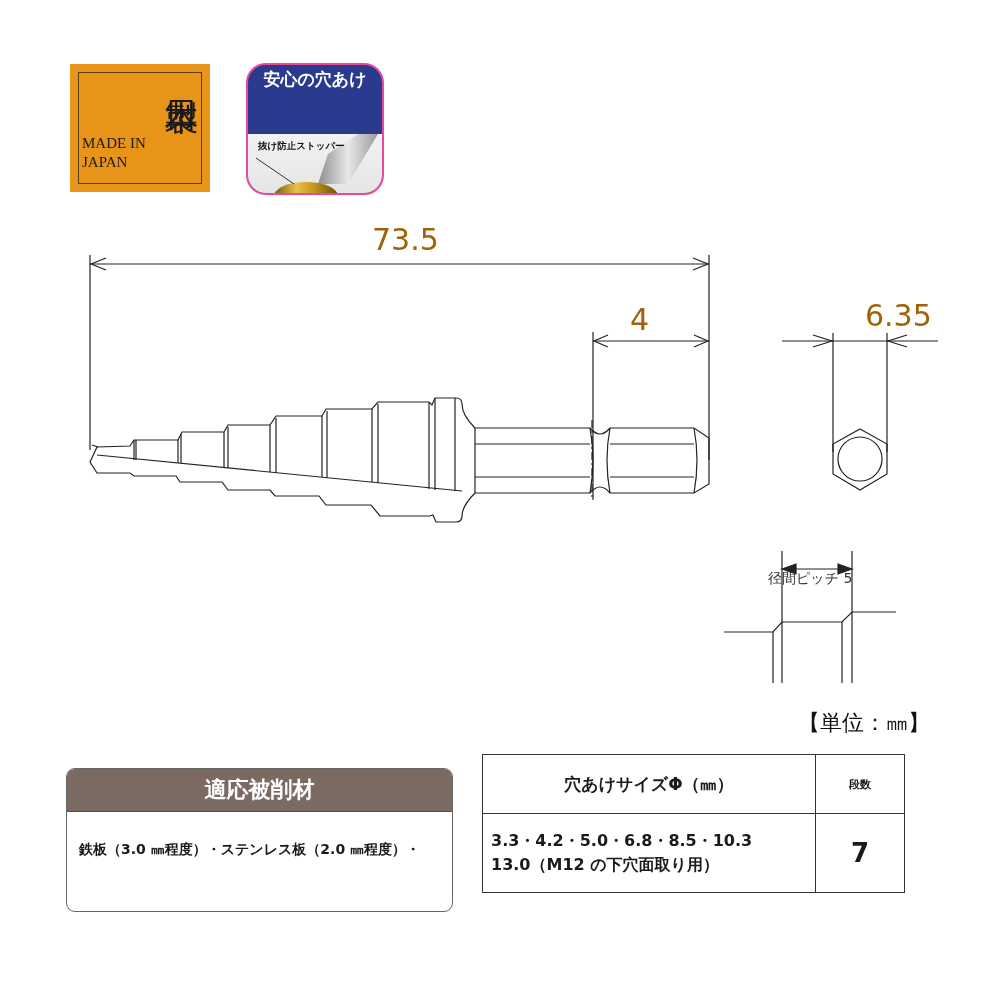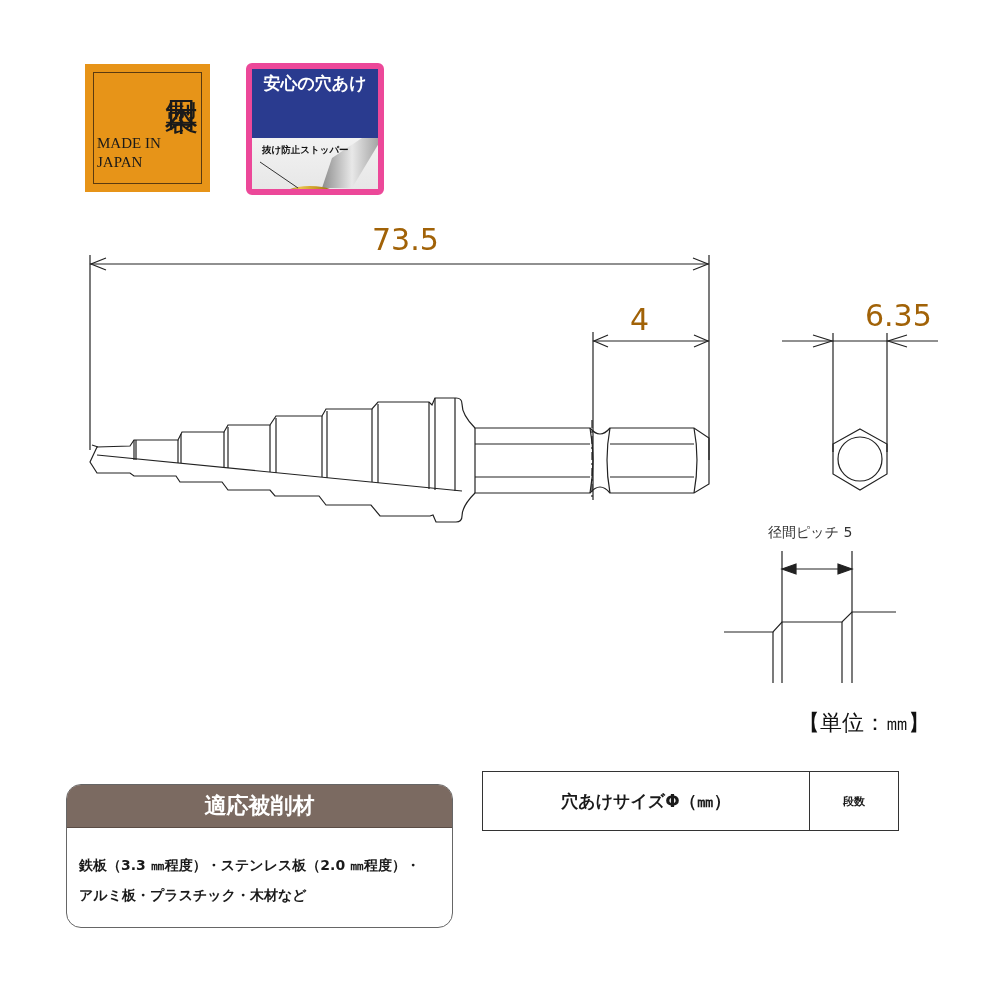--- a/index.html
+++ b/index.html
@@ -1,43 +1,43 @@
 <!DOCTYPE html>
 <html><head>
 <meta charset="utf-8">
 <style>
   html, body { margin:0; padding:0; background:#ffffff; }
   body { width:1000px; height:1000px; position:relative; overflow:hidden;
          font-family:"DejaVu Sans", "Liberation Sans", sans-serif; color:#1a1a1a; }
   .abs { position:absolute; }
 
   
-  .mij { left:85px; top:64px; width:125px; height:128px; background:#e79418; box-sizing:border-box; }
+  .mij { left:70px; top:64px; width:140px; height:128px; background:#e79418; box-sizing:border-box; }
   .mij-frame { position:absolute; left:8px; top:8px; right:8px; bottom:8px; border:1px solid #5a3a10; }
   .mij-kanji { position:absolute; right:10px; top:10px; font-family:"DejaVu Serif", serif; font-size:34px;
                line-height:36px; color:#1a1a1a; writing-mode:vertical-rl; letter-spacing:0; }
   .mij-en { position:absolute; left:12px; top:70px; font-family:"Liberation Serif", serif; font-size:15px; line-height:19px; color:#1a1a1a; }
 
   
-  .anshin { left:246px; top:63px; width:138px; height:132px; border-radius:6px; background:#2a3b8f; overflow:hidden; box-sizing:border-box; border:6px solid #ec4899;}
+  .anshin { left:246px; top:63px; width:138px; height:132px; border-radius:20px; background:#2a3b8f; overflow:hidden; box-sizing:border-box; border:2px solid #ec4899;}
   .anshin-title { position:absolute; left:0; top:0; width:100%; height:28px; color:#fff; font-weight:bold; font-size:17px; text-align:center; line-height:28px; }
   .anshin-body { position:absolute; left:0; top:28px; width:100%; height:102px; background:linear-gradient(180deg,#f2f2f2,#dcdcdc); border-radius:0 0 8px 8px; overflow:hidden;margin-top:41px; }
   .anshin-label { position:absolute; left:10px; top:6px; font-size:9.5px; font-weight:bold; color:#111; white-space:nowrap; }
 
   .dim-text { font-family:"DejaVu Sans", sans-serif; font-size:30px; color:#a16207; }
-  .pitch-label { font-size:14px; color:#333; }
+  .pitch-label { font-size:14px; color:#333;margin-top:46px; }
   .unit-label { font-size:22px; color:#111;margin-left:32px; }
 
   
-  .mat-box { left:66px; top:768px; width:387px; height:144px; border:1.5px solid #666; border-radius:15px; overflow:hidden; box-sizing:border-box;margin-top:16px; }
+  .mat-box { left:66px; top:768px; width:387px; height:144px; border:1.5px solid #666; border-radius:9px; overflow:hidden; box-sizing:border-box; }
   .mat-head { height:42px; background:#7b6a61; color:#fff; font-weight:bold; font-size:22px; text-align:center; line-height:42px; border-bottom:1px solid #5a4c45; }
   .mat-body { padding:22px 10px 0 12px; font-size:14px; font-weight:bold; line-height:30px; color:#1a1a1a; }
 
   
-  .size-table { left:482px; top:771px; border-collapse:collapse; }
+  .size-table { left:482px; top:754px; border-collapse:collapse; }
   .size-table td { border:1.5px solid #333; }
   .th { height:56px; font-weight:bold; font-size:17px; text-align:center; }
   .td-size { width:324px; height:78px; font-weight:bold; font-size:16px; line-height:24px; padding:0 0 0 8px; vertical-align:middle; }
   .td-steps { width:86px; text-align:center; font-weight:bold; font-size:26px; }
 </style>
 </head>
 <body>
 
 <div class="abs mij">
   <div class="mij-frame"></div>
@@ -143,25 +143,31 @@
 
 <div class="abs dim-text" style="left:372px;top:222px;">73.5</div>
 <div class="abs dim-text" style="left:630px;top:302px;">4</div>
 <div class="abs dim-text" style="left:865px;top:298px;">6.35</div>
 <div class="abs pitch-label" style="left:768px;top:524px;">径間ピッチ 5</div>
 <div class="abs unit-label" style="left:766px;top:708px;">【単位：㎜】</div>
 
 <div class="abs mat-box">
   <div class="mat-head">適応被削材</div>
   <div class="mat-body">
-    <div>鉄板（3.3 ㎜程度）・ステンレス板（2.0 ㎜程度）・</div>
-    <div>アルミ板・プラスチック・木材など</div>
+    <div>鉄板（3.0 ㎜程度）・ステンレス板（2.0 ㎜程度）・</div>
   </div>
 </div>
 
 <table class="abs size-table">
   <tbody>
       <tr>
     <td class="th" style="width:324px">穴あけサイズΦ（㎜）</td>
     <td class="th td-steps" style="font-size:11px">段数</td>
   </tr>
+  <tr>
+    <td class="td-size">
+      <div>3.3・4.2・5.0・6.8・8.5・10.3</div>
+      <div>13.0（M12 の下穴面取り用）</div>
+    </td>
+    <td class="td-steps">7</td>
+  </tr>
 </tbody>
   </table>
 
 </body></html>

